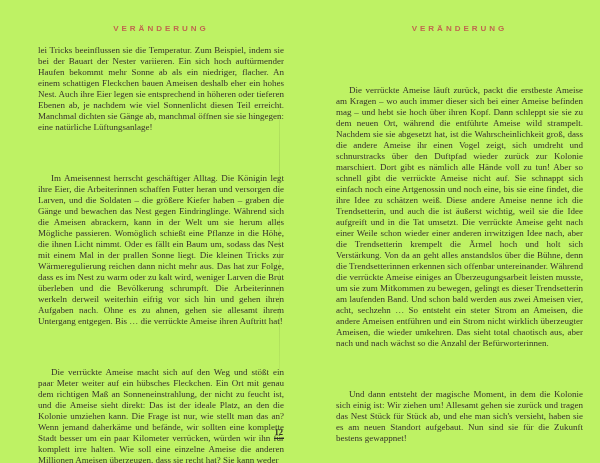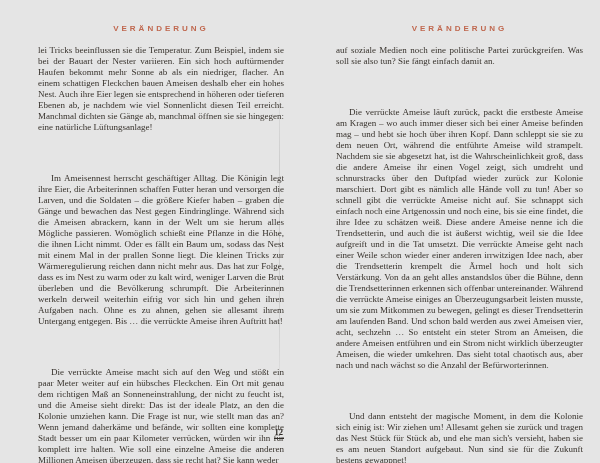--- a/index.html
+++ b/index.html
@@ -4,21 +4,21 @@
 <style>
   html, body {
     margin: 0;
     padding: 0;
     background: #ffffff;
   }
   .spread {
     position: relative;
     width: 600px;
     height: 463px;
-    background: #e5e5e5;
+    background: #bef264;
     overflow: hidden;
     font-family: "Liberation Serif", serif;
   }
   .gutter {
     position: absolute;
     left: 279px;
     top: 55px;
     width: 1px;
     height: 360px;
     background: linear-gradient(to bottom, rgba(0,0,0,0), rgba(0,0,0,0.10) 30%, rgba(0,0,0,0.10) 70%, rgba(0,0,0,0));
@@ -94,19 +94,18 @@
       <p class="indent">Die verrückte Ameise macht sich auf den Weg und stößt ein paar Meter weiter auf ein hübsches Fleckchen. Ein Ort mit genau dem richtigen Maß an Sonneneinstrahlung, der nicht zu feucht ist, und die Ameise sieht direkt: Das ist der ideale Platz, an den die Kolonie umziehen kann. Die Frage ist nur, wie stellt man das an? Wenn jemand daherkäme und befände, wir sollten eine komplette Stadt besser um ein paar Kilometer verrücken, würden wir ihn für komplett irre halten. Wie soll eine einzelne Ameise die anderen Millionen Ameisen überzeugen, dass sie recht hat? Sie kann weder</p>
     </div>
     <div class="page-number">
       <span>12</span>
     </div>
   </div>
 
   <div class="page right">
     <div class="running-header">VERÄNDERUNG</div>
     <div class="body-text">
-      <p>auf soziale Medien noch eine politische Partei zurückgreifen. Was soll sie also tun? Sie fängt einfach damit an.</p>
       <p class="indent">Die verrückte Ameise läuft zurück, packt die erstbeste Ameise am Kragen – wo auch immer dieser sich bei einer Ameise befinden mag – und hebt sie hoch über ihren Kopf. Dann schleppt sie sie zu dem neuen Ort, während die entführte Ameise wild strampelt. Nachdem sie sie abgesetzt hat, ist die Wahrscheinlichkeit groß, dass die andere Ameise ihr einen Vogel zeigt, sich umdreht und schnurstracks über den Duftpfad wieder zurück zur Kolonie marschiert. Dort gibt es nämlich alle Hände voll zu tun! Aber so schnell gibt die verrückte Ameise nicht auf. Sie schnappt sich einfach noch eine Artgenossin und noch eine, bis sie eine findet, die ihre Idee zu schätzen weiß. Diese andere Ameise nenne ich die Trendsetterin, und auch die ist äußerst wichtig, weil sie die Idee aufgreift und in die Tat umsetzt. Die verrückte Ameise geht nach einer Weile schon wieder einer anderen irrwitzigen Idee nach, aber die Trendsetterin krempelt die Ärmel hoch und holt sich Verstärkung. Von da an geht alles anstandslos über die Bühne, denn die Trendsetterinnen erkennen sich offenbar untereinander. Während die verrückte Ameise einiges an Überzeugungsarbeit leisten musste, um sie zum Mitkommen zu bewegen, gelingt es dieser Trendsetterin am laufenden Band. Und schon bald werden aus zwei Ameisen vier, acht, sechzehn … So entsteht ein steter Strom an Ameisen, die andere Ameisen entführen und ein Strom nicht wirklich überzeugter Ameisen, die wieder umkehren. Das sieht total chaotisch aus, aber nach und nach wächst so die Anzahl der Befürworterinnen.</p>
       <p class="indent">Und dann entsteht der magische Moment, in dem die Kolonie sich einig ist: Wir ziehen um! Allesamt gehen sie zurück und tragen das Nest Stück für Stück ab, und ehe man sich's versieht, haben sie es am neuen Standort aufgebaut. Nun sind sie für die Zukunft bestens gewappnet!</p>
     </div>
   </div>
 
 </div>
 
 </body></html>

